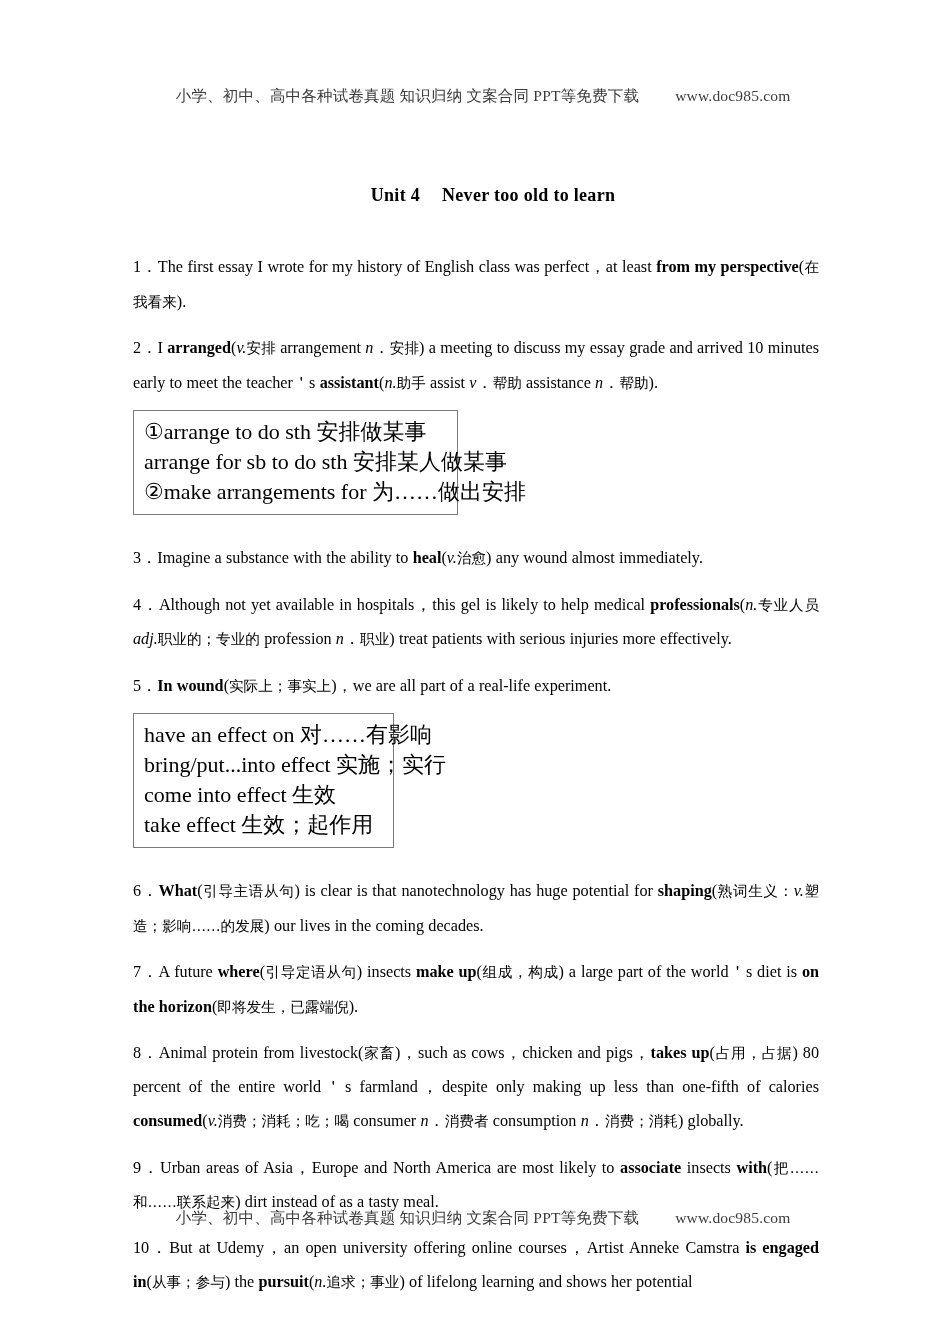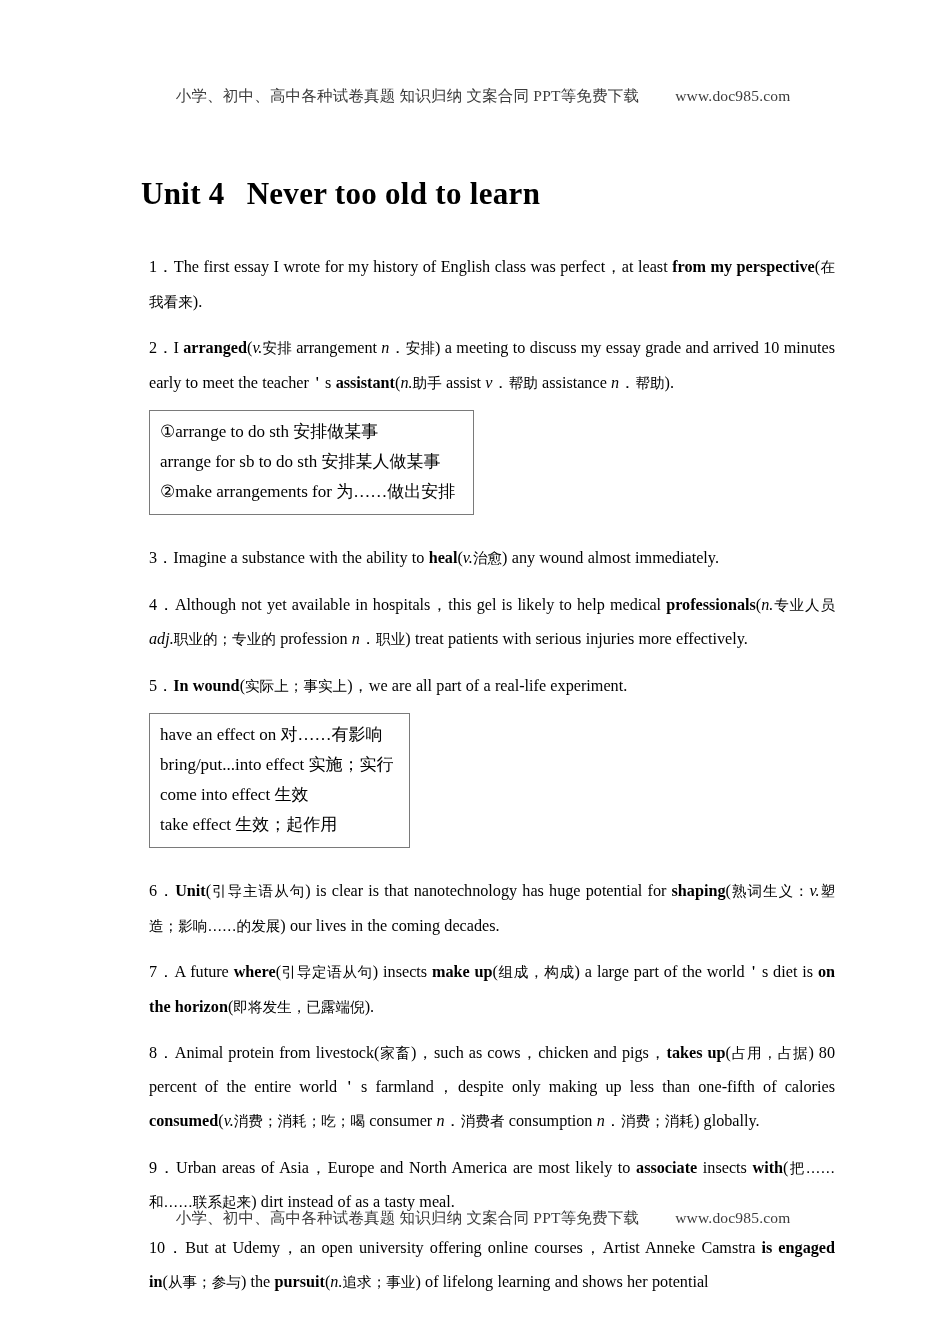--- a/index.html
+++ b/index.html
@@ -43,40 +43,40 @@
 
   
   .content {
     position: absolute;
     left: 133px;
     top: 0;
     width: 686px;
   }
 
   h1.doc-title {
-    margin: 8px;
+    margin: 17px;
     padding: 0;
     position: absolute;
     left: 0;
     top: 168px;
     width: 686px;
-    text-align: left;
-    font-size: 31px;
+    text-align: center;
+    font-size: 18px;
     font-weight: bold;
     font-family: "Liberation Serif", "DejaVu Serif", serif;
     letter-spacing: 0.3px;
   }
   h1.doc-title .tspace {
     display: inline-block;
     width: 22px;
   }
 
   .body-block {
     position: absolute;
-    left: 16px;
+    left: 0;
     top: 250px;
     width: 686px;
   }
 
   p.item {
     margin: 0 0 0 0;
     padding: 0;
     font-size: 16.2px;
     line-height: 33.5px;
     text-align: justify;
@@ -93,21 +93,21 @@
     font-family: "DejaVu Sans", "Liberation Sans", sans-serif;
     font-size: 14.6px;
   }
 
   
   .note-box {
     border: 1px solid #7a7a7a;
     box-sizing: border-box;
     padding: 6px 10px 7px 10px;
     margin: 10px 0 12px 0;
-    font-size: 17px;
+    font-size: 22px;
     line-height: 30px;
   }
   .note-box.box-arrange {
     width: 325px;
   }
   .note-box.box-effect {
     width: 261px;
   }
   .note-box .note-line {
     white-space: nowrap;
@@ -149,21 +149,21 @@
 
       <div class="note-box box-effect">
         <div class="note-line">have an effect on 对……有影响</div>
         <div class="note-line">bring/put...into effect 实施；实行</div>
         <div class="note-line">come into effect 生效</div>
         <div class="note-line">take effect 生效；起作用</div>
       </div>
 
       <div class="gap-after-box"></div>
 
-      <p class="item" id="item-6"><span>6．</span><span><b>Unit</b>(<span class="cn">引导主语从句</span>) is clear is that nanotechnology has huge potential for <b>shaping</b>(<span class="cn">熟词生义：</span><i>v.</i><span class="cn">塑造；影响……的发展</span>) our lives in the coming decades.</span></p>
+      <p class="item" id="item-6"><span>6．</span><span><b>What</b>(<span class="cn">引导主语从句</span>) is clear is that nanotechnology has huge potential for <b>shaping</b>(<span class="cn">熟词生义：</span><i>v.</i><span class="cn">塑造；影响……的发展</span>) our lives in the coming decades.</span></p>
       <p class="item" id="item-7"><span>7．</span><span>A future <b>where</b>(<span class="cn">引导定语从句</span>) insects <b>make up</b>(<span class="cn">组成，构成</span>) a large part of the world＇s diet is <b>on the horizon</b>(<span class="cn">即将发生，已露端倪</span>).</span></p>
       <p class="item" id="item-8"><span>8．</span><span>Animal protein from livestock(<span class="cn">家畜</span>)，such as cows，chicken and pigs，<b>takes up</b>(<span class="cn">占用，占据</span>) 80 percent of the entire world＇s farmland，despite only making up less than one-fifth of calories <b>consumed</b>(<i>v.</i><span class="cn">消费；消耗；吃；喝</span>  consumer <i>n</i>．<span class="cn">消费者</span>  consumption <i>n</i>．<span class="cn">消费；消耗</span>) globally.</span></p>
       <p class="item" id="item-9"><span>9．</span><span>Urban areas of Asia，Europe and North America are most likely to <b>associate</b> insects <b>with</b>(<span class="cn">把……和……联系起来</span>) dirt instead of as a tasty meal.</span></p>
       <p class="item" id="item-10"><span>10．</span><span>But at Udemy，an open university offering online courses，Artist Anneke Camstra <b>is engaged in</b>(<span class="cn">从事；参与</span>) the <b>pursuit</b>(<i>n.</i><span class="cn">追求；事业</span>) of lifelong learning and shows her potential</span></p>
 
     </div>
   </div>
 
   <div class="watermark watermark-bottom">
     <span>小学、初中、高中各种试卷真题 知识归纳 文案合同 PPT等免费下载</span><span style="display:inline-block;width:36px"></span><span class="wm-url">www.doc985.com</span>

